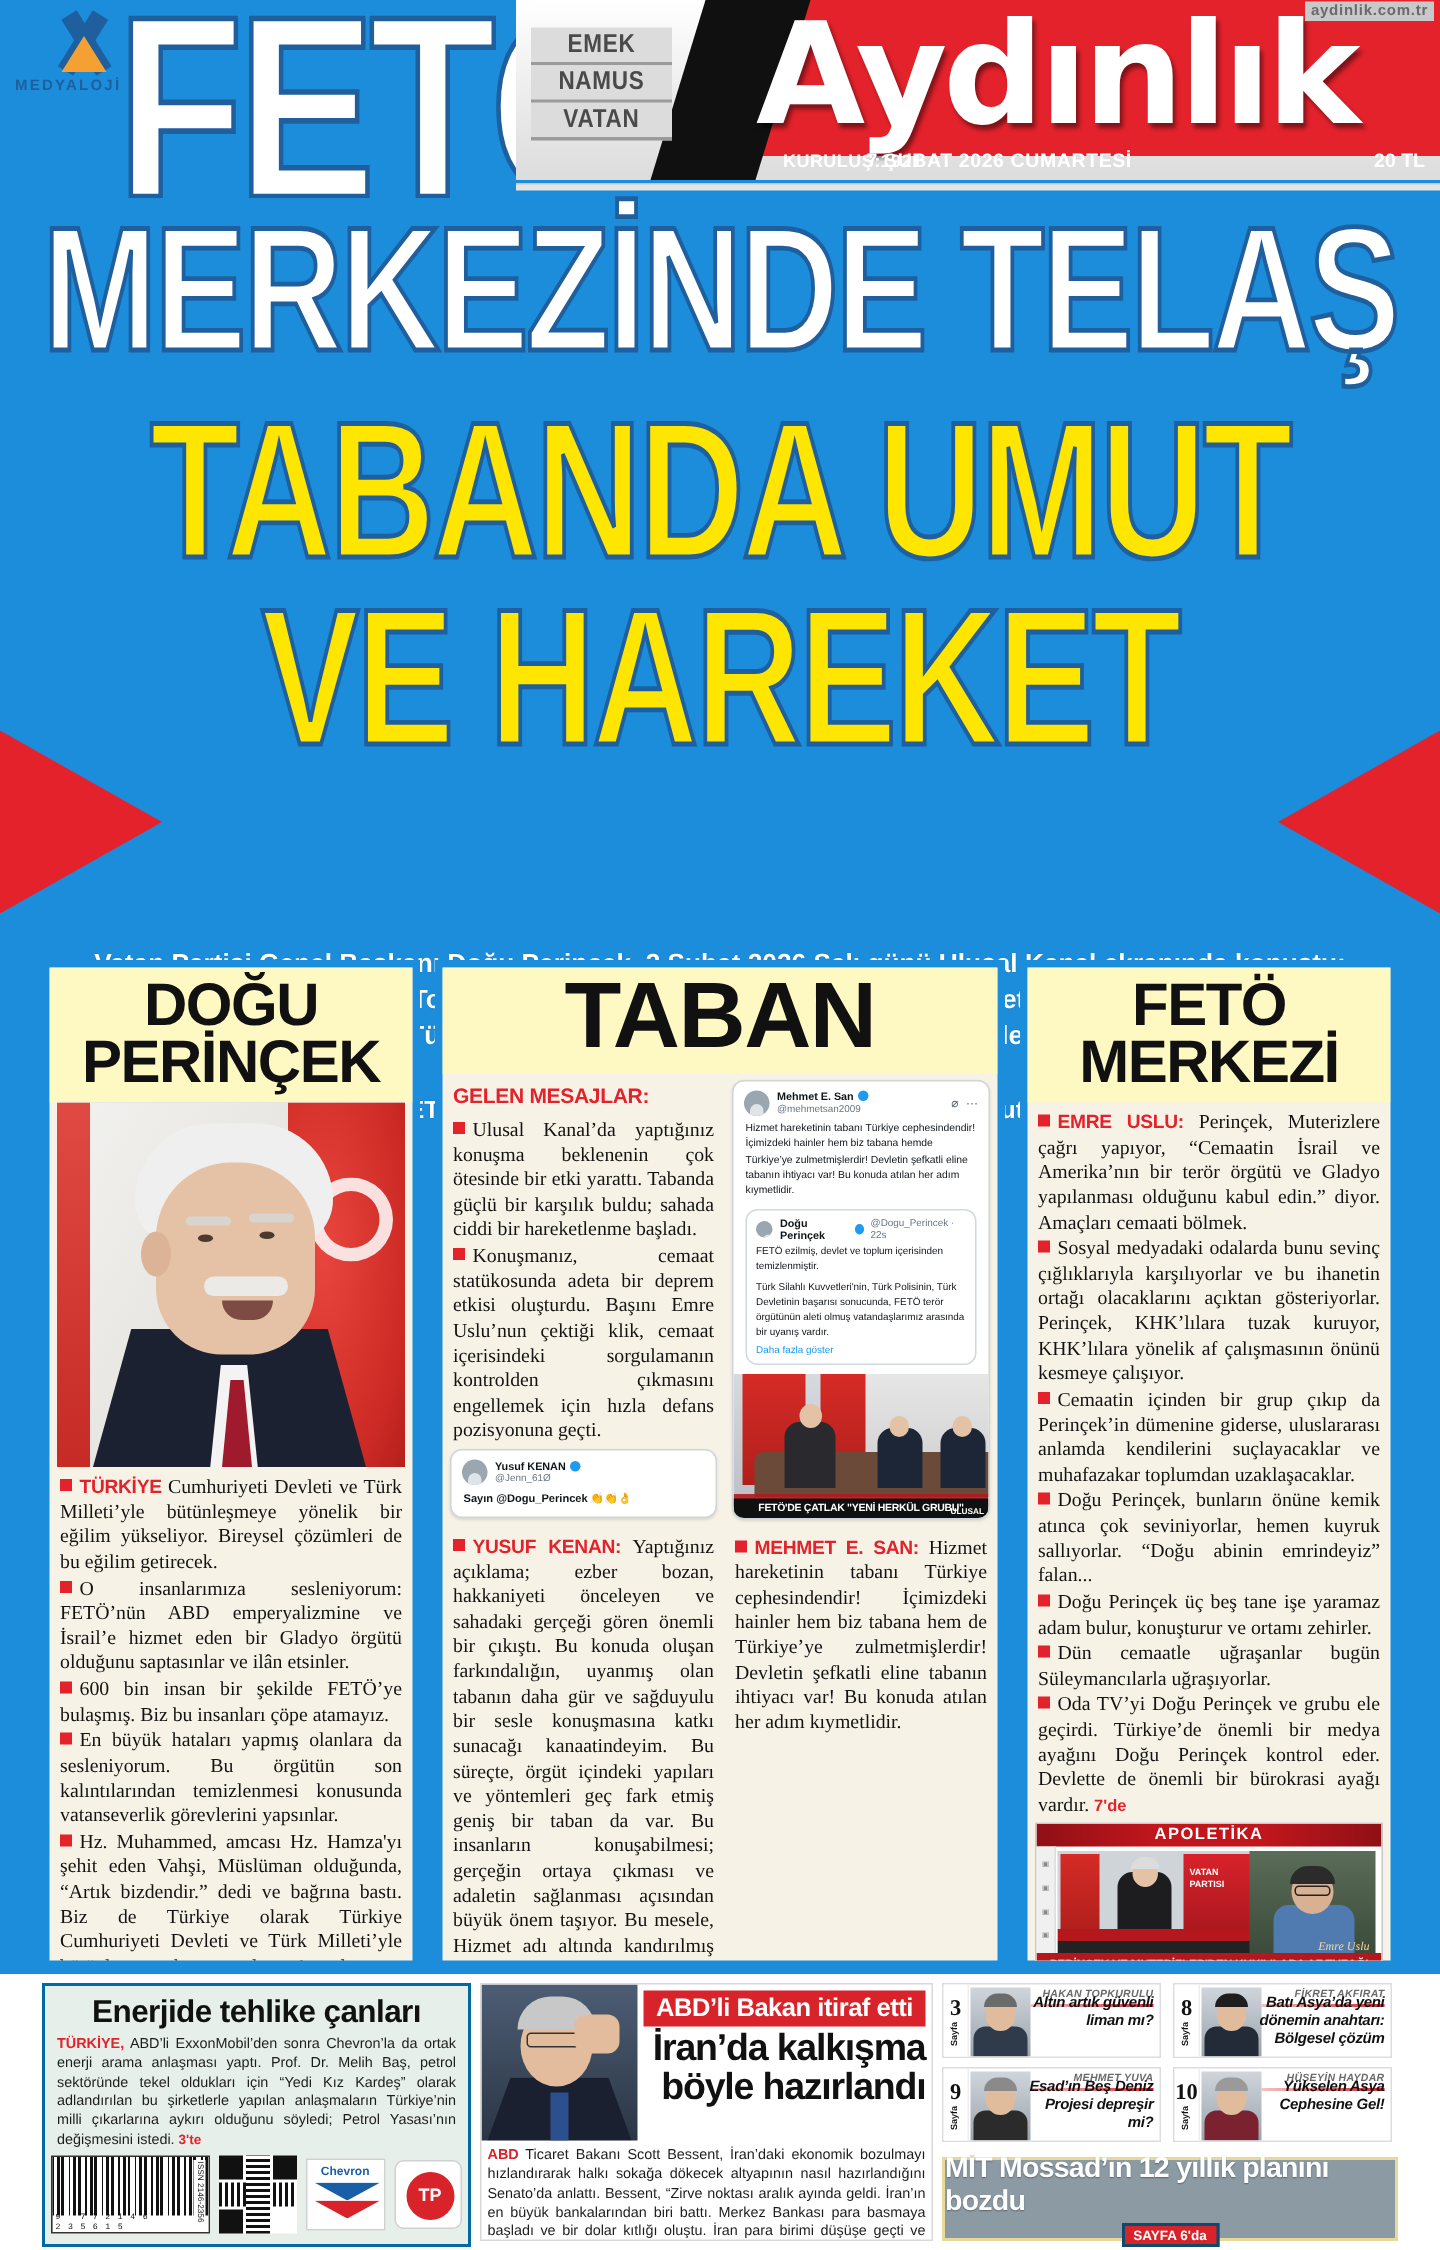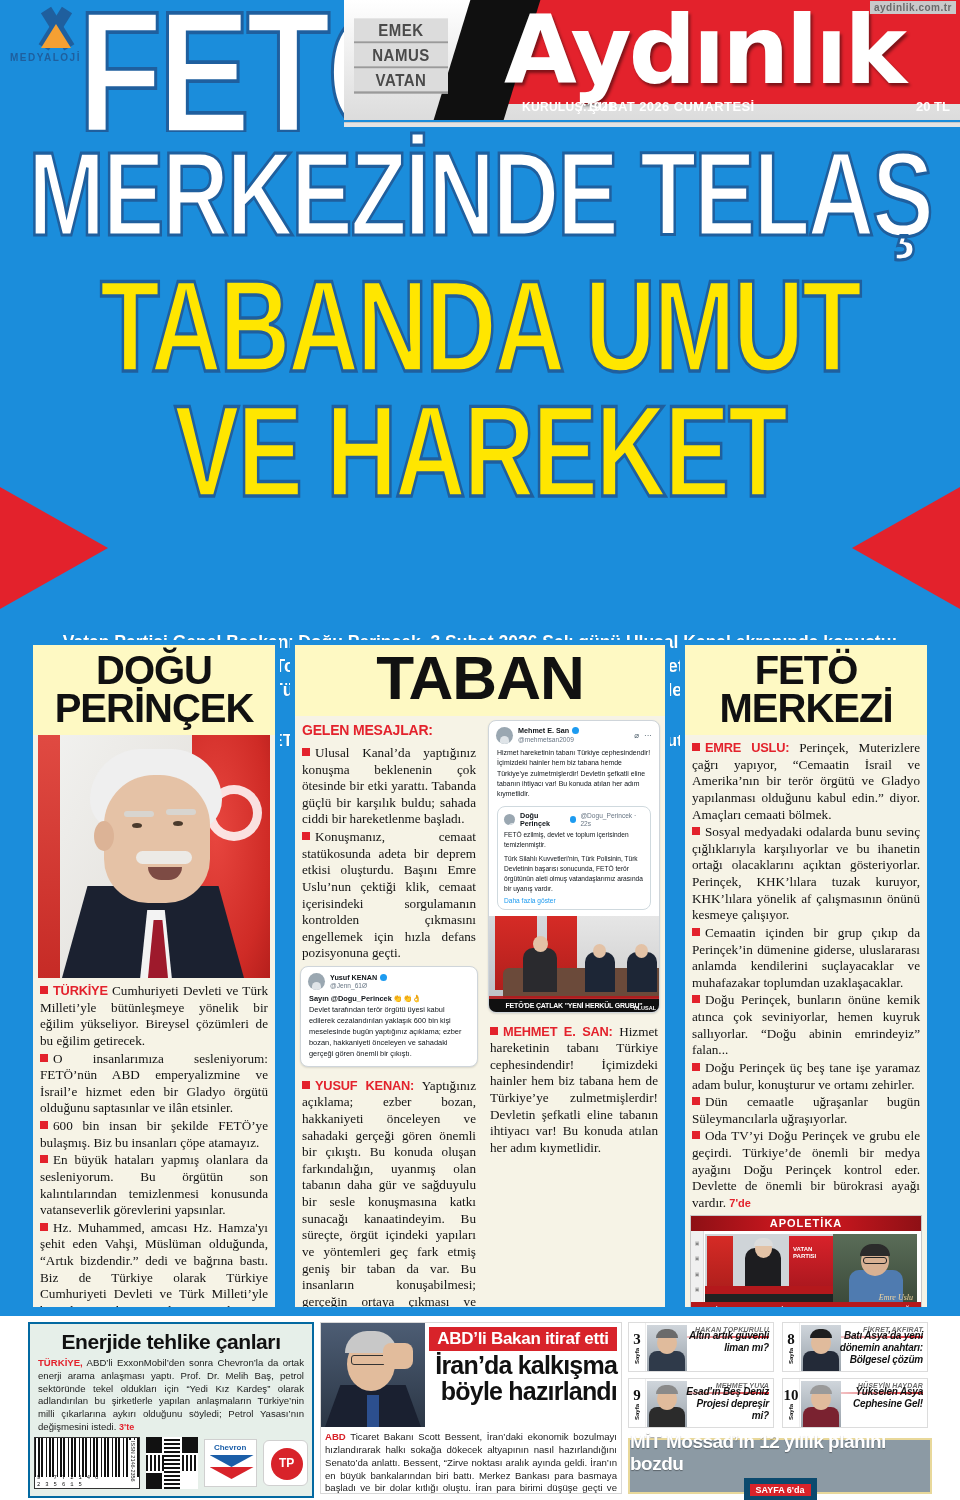--- a/index.html
+++ b/index.html
@@ -537,21 +537,21 @@
     position: absolute; left: 0; top: 116px; width: 304px; height: 56px;
     background: #8c9aa4; border: 2px solid #e8d89a;
     display: flex; flex-direction: column; align-items: center; justify-content: center;
   }
   .b-mit .mtitle {
     color: #ffffff; font-size: 19px; font-weight: bold; letter-spacing: -0.5px;
     text-shadow: 0 1px 1px rgba(0,0,0,0.35);
   }
   .b-mit .mpage {
     margin-top: 3px; background: #d8232a; color: #fff;
-    font-size: 9px; font-weight: bold; padding: 1px 6px; border: 6px solid #0c4a6e;
+    font-size: 9px; font-weight: bold; padding: 1px 6px; border: 2px solid #0c4a6e;
   }
 </style>
 </head>
 <body>
 
 <div id="page">
 
   <div class="masthead">
     <div class="mh-left">
       <div class="medyaloji">
@@ -650,21 +650,20 @@
           <div class="tweet tweet-sm">
             <div class="tw-head">
               <div class="tw-avatar"></div>
               <div>
                 <div class="tw-name"><span>Yusuf KENAN</span><span class="tw-verify"></span></div>
                 <div class="tw-handle">@Jenn_61Ø</div>
               </div>
             </div>
             <div class="tw-text">
               <div style="font-weight:bold;">Sayın @Dogu_Perincek 👏👏👌</div>
-              <div>Devlet tarafından terör örgütü üyesi kabul edilerek cezalandırılan yaklaşık 600 bin kişi meselesinde bugün yaptığınız açıklama; ezber bozan, hakkaniyeti önceleyen ve sahadaki gerçeği gören önemli bir çıkıştı.</div>
             </div>
           </div>
 
           <div class="body-txt">
             <p>
               <span class="sq"></span><span class="lead-red">YUSUF KENAN:</span><span> Yaptığınız açıklama; ezber bozan, hakkaniyeti önceleyen ve sahadaki gerçeği gören önemli bir çıkıştı. Bu konuda oluşan farkındalığın, uyanmış olan tabanın daha gür ve sağduyulu bir sesle konuşmasına katkı sunacağı kanaatindeyim. Bu süreçte, örgüt içindeki yapıları ve yöntemleri geç fark etmiş geniş bir taban da var. Bu insanların konuşabilmesi; gerçeğin ortaya çıkması ve adaletin sağlanması açısından büyük önem taşıyor. Bu mesele, Hizmet adı altında kandırılmış vatan çocuklarının uyanmış sesiyle görünür olmalı ki, masumların Felah’a, asıl suçluların ise hak ettikleri adalete kavuşması temennisi ile.</span>
               
             </p>
           </div>
         </div>

